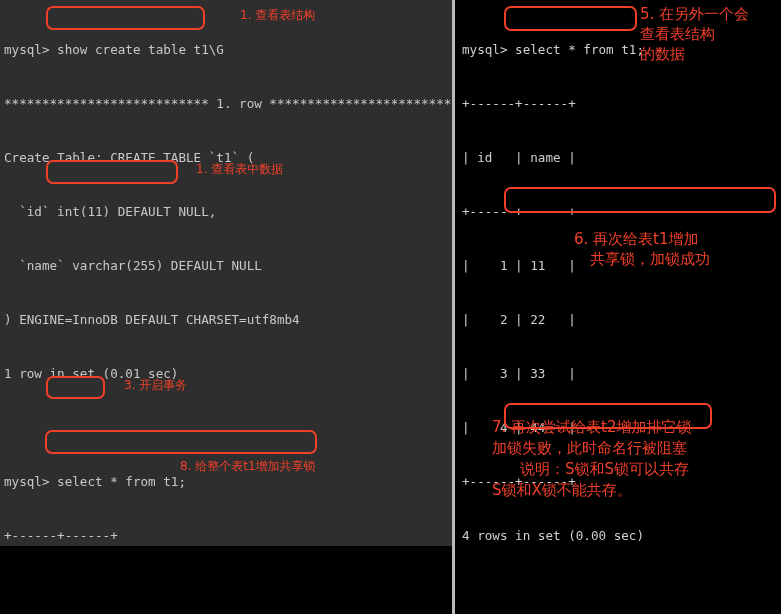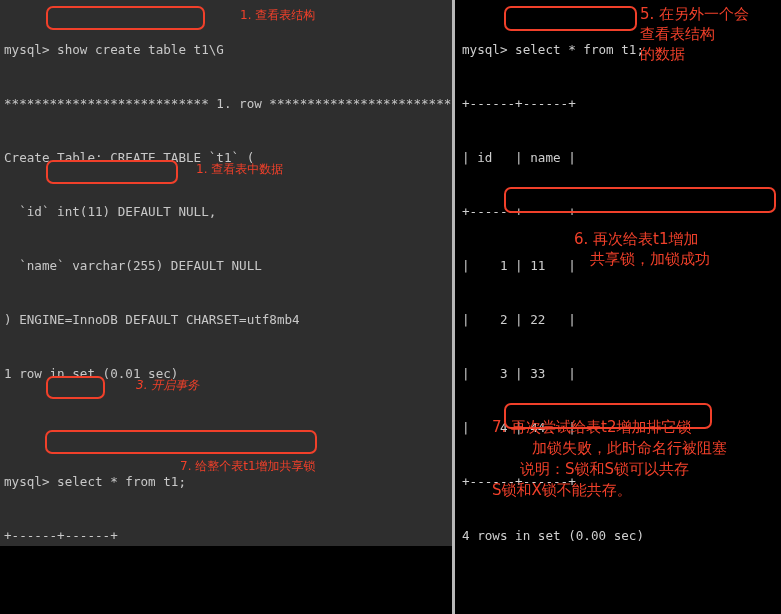--- a/index.html
+++ b/index.html
@@ -174,28 +174,28 @@
   <div class="redbox" style="left:46px;  top:160px; width:132px; height:24px;"></div>
   <div class="redbox" style="left:46px;  top:376px; width:59px;  height:23px;"></div>
   <div class="redbox" style="left:45px;  top:430px; width:272px; height:24px;"></div>
 
   <div class="redbox" style="left:504px; top:6px;   width:133px; height:25px;"></div>
   <div class="redbox" style="left:504px; top:187px; width:272px; height:26px;"></div>
   <div class="redbox" style="left:504px; top:403px; width:208px; height:26px;"></div>
 
   <div class="note" style="left:240px; top:5px;">1. 查看表结构</div>
   <div class="note" style="left:196px; top:159px;">1. 查看表中数据</div>
-  <div class="note" style="left:136px; top:375px;font-style:italic;">3. 开启事务</div>
-  <div class="note" style="left:180px; top:456px;">7. 给整个表t1增加共享锁</div>
+  <div class="note" style="left:124px; top:375px;">3. 开启事务</div>
+  <div class="note" style="left:180px; top:456px;">8. 给整个表t1增加共享锁</div>
 
   <div class="note small" style="left:640px; top:4px;">5. 在另外一个会</div>
   <div class="note small" style="left:640px; top:24px;">查看表结构</div>
   <div class="note small" style="left:640px; top:44px;">的数据</div>
 
   <div class="note small" style="left:574px; top:229px;">6. 再次给表t1增加</div>
   <div class="note small" style="left:590px; top:249px;">共享锁，加锁成功</div>
 
   <div class="note small" style="left:492px; top:417px;">7. 再次尝试给表t2增加排它锁</div>
-  <div class="note small" style="left:492px; top:438px;margin-left:40px;">加锁失败，此时命名行被阻塞</div>
+  <div class="note small" style="left:492px; top:438px;">加锁失败，此时命名行被阻塞</div>
   <div class="note small" style="left:520px; top:459px;">说明：S锁和S锁可以共存</div>
   <div class="note small" style="left:492px; top:480px;">S锁和X锁不能共存。</div>
 
 </div>
 
 </body></html>

